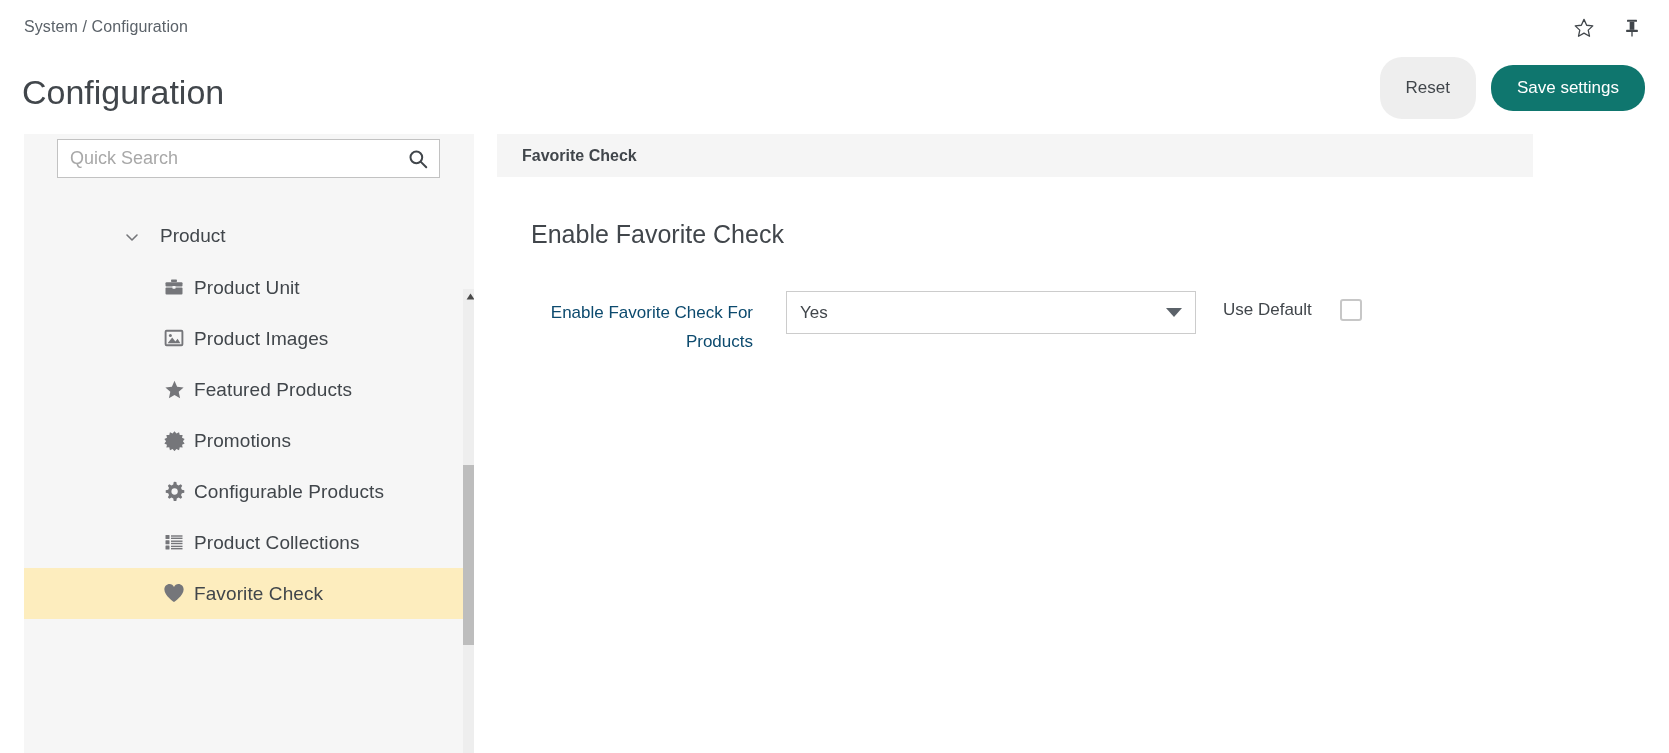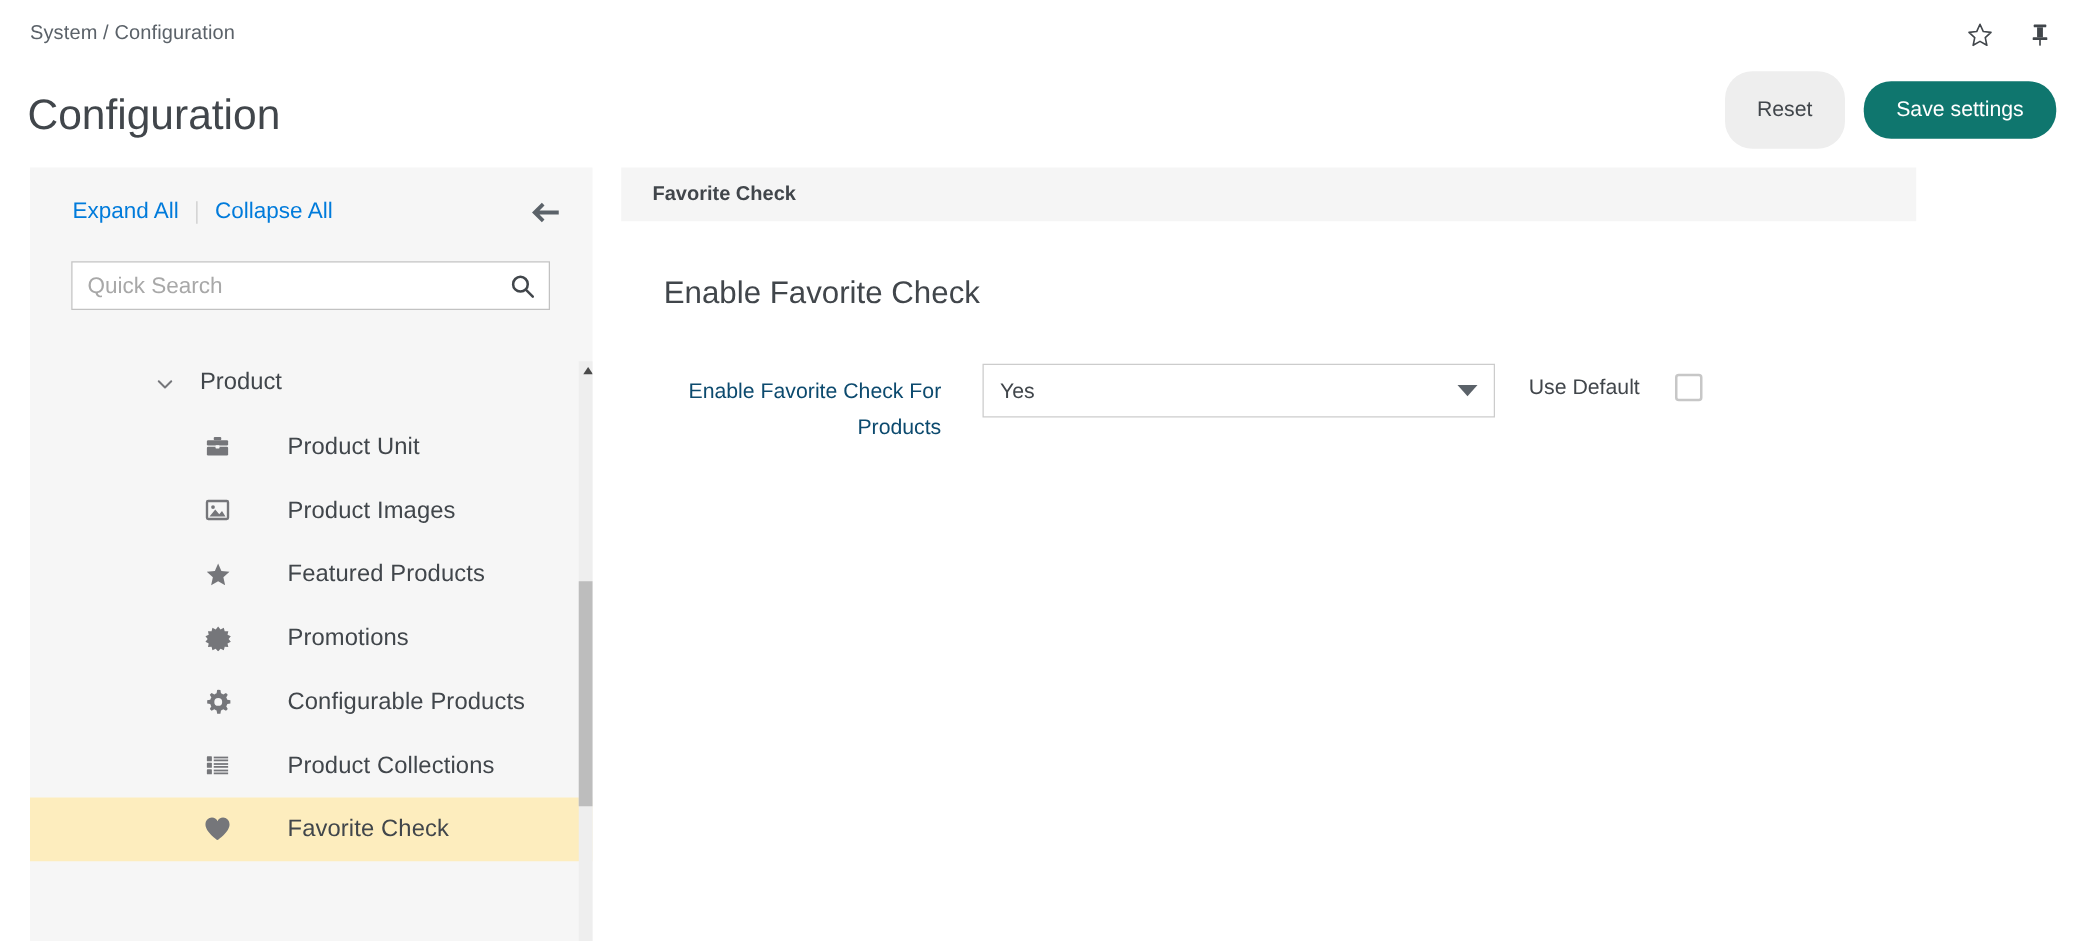--- a/index.html
+++ b/index.html
@@ -107,21 +107,21 @@
     padding-left: 138px; cursor: pointer;
   }
   .sb-item.active { background: #fdedbe; }
   .sb-item-icon {
     position: absolute; left: 138px; top: 13px;
     width: 24px; height: 24px;
     display: flex; align-items: center; justify-content: center;
     color: #75767a;
   }
   .sb-item-label {
-    font-size: 19px; color: #41464b; margin-left: 68px; letter-spacing: .1px;
+    font-size: 19px; color: #41464b; margin-left: 32px; letter-spacing: .1px;
   }
 
   
   .sb-scroll-track {
     position: absolute; right: -3px; top: 155px;
     width: 14px; height: 464px;
     background: #eeeeee;
   }
   .sb-scroll-up {
     position: absolute; left: 0; top: 0; width: 14px; height: 14px;
@@ -213,31 +213,20 @@
     </span>
   </div>
 
   <div class="header-actions">
     <button class="btn btn-reset">Reset</button>
     <button class="btn btn-save">Save settings</button>
   </div>
 
   <div class="sidebar">
 
-    <div class="sb-tools">
-      <a class="sb-link">Expand All</a>
-      <span class="sb-sep"></span>
-      <a class="sb-link">Collapse All</a>
-
-      <span class="sb-collapse">
-        <svg width="26" height="20" viewBox="0 0 26 20" fill="#5b6269">
-          <path d="M10.5 2.2 L12.6 4.4 L8.6 8.4 L24 8.4 L24 11.6 L8.6 11.6 L12.6 15.6 L10.5 17.8 L2.6 10 Z"></path>
-        </svg>
-      </span>
-    </div>
 
     <div class="sb-search-wrap">
       <input class="sb-search" type="text" placeholder="Quick Search" style="">
       <span class="sb-search-icon">
         <svg width="22" height="22" viewBox="0 0 24 24" fill="none" stroke="#41464b" stroke-width="2.2">
           <circle cx="10.2" cy="10.2" r="6.4"></circle>
           <line x1="15.1" y1="15.1" x2="21" y2="21" stroke-linecap="round"></line>
         </svg>
       </span>
     </div>

